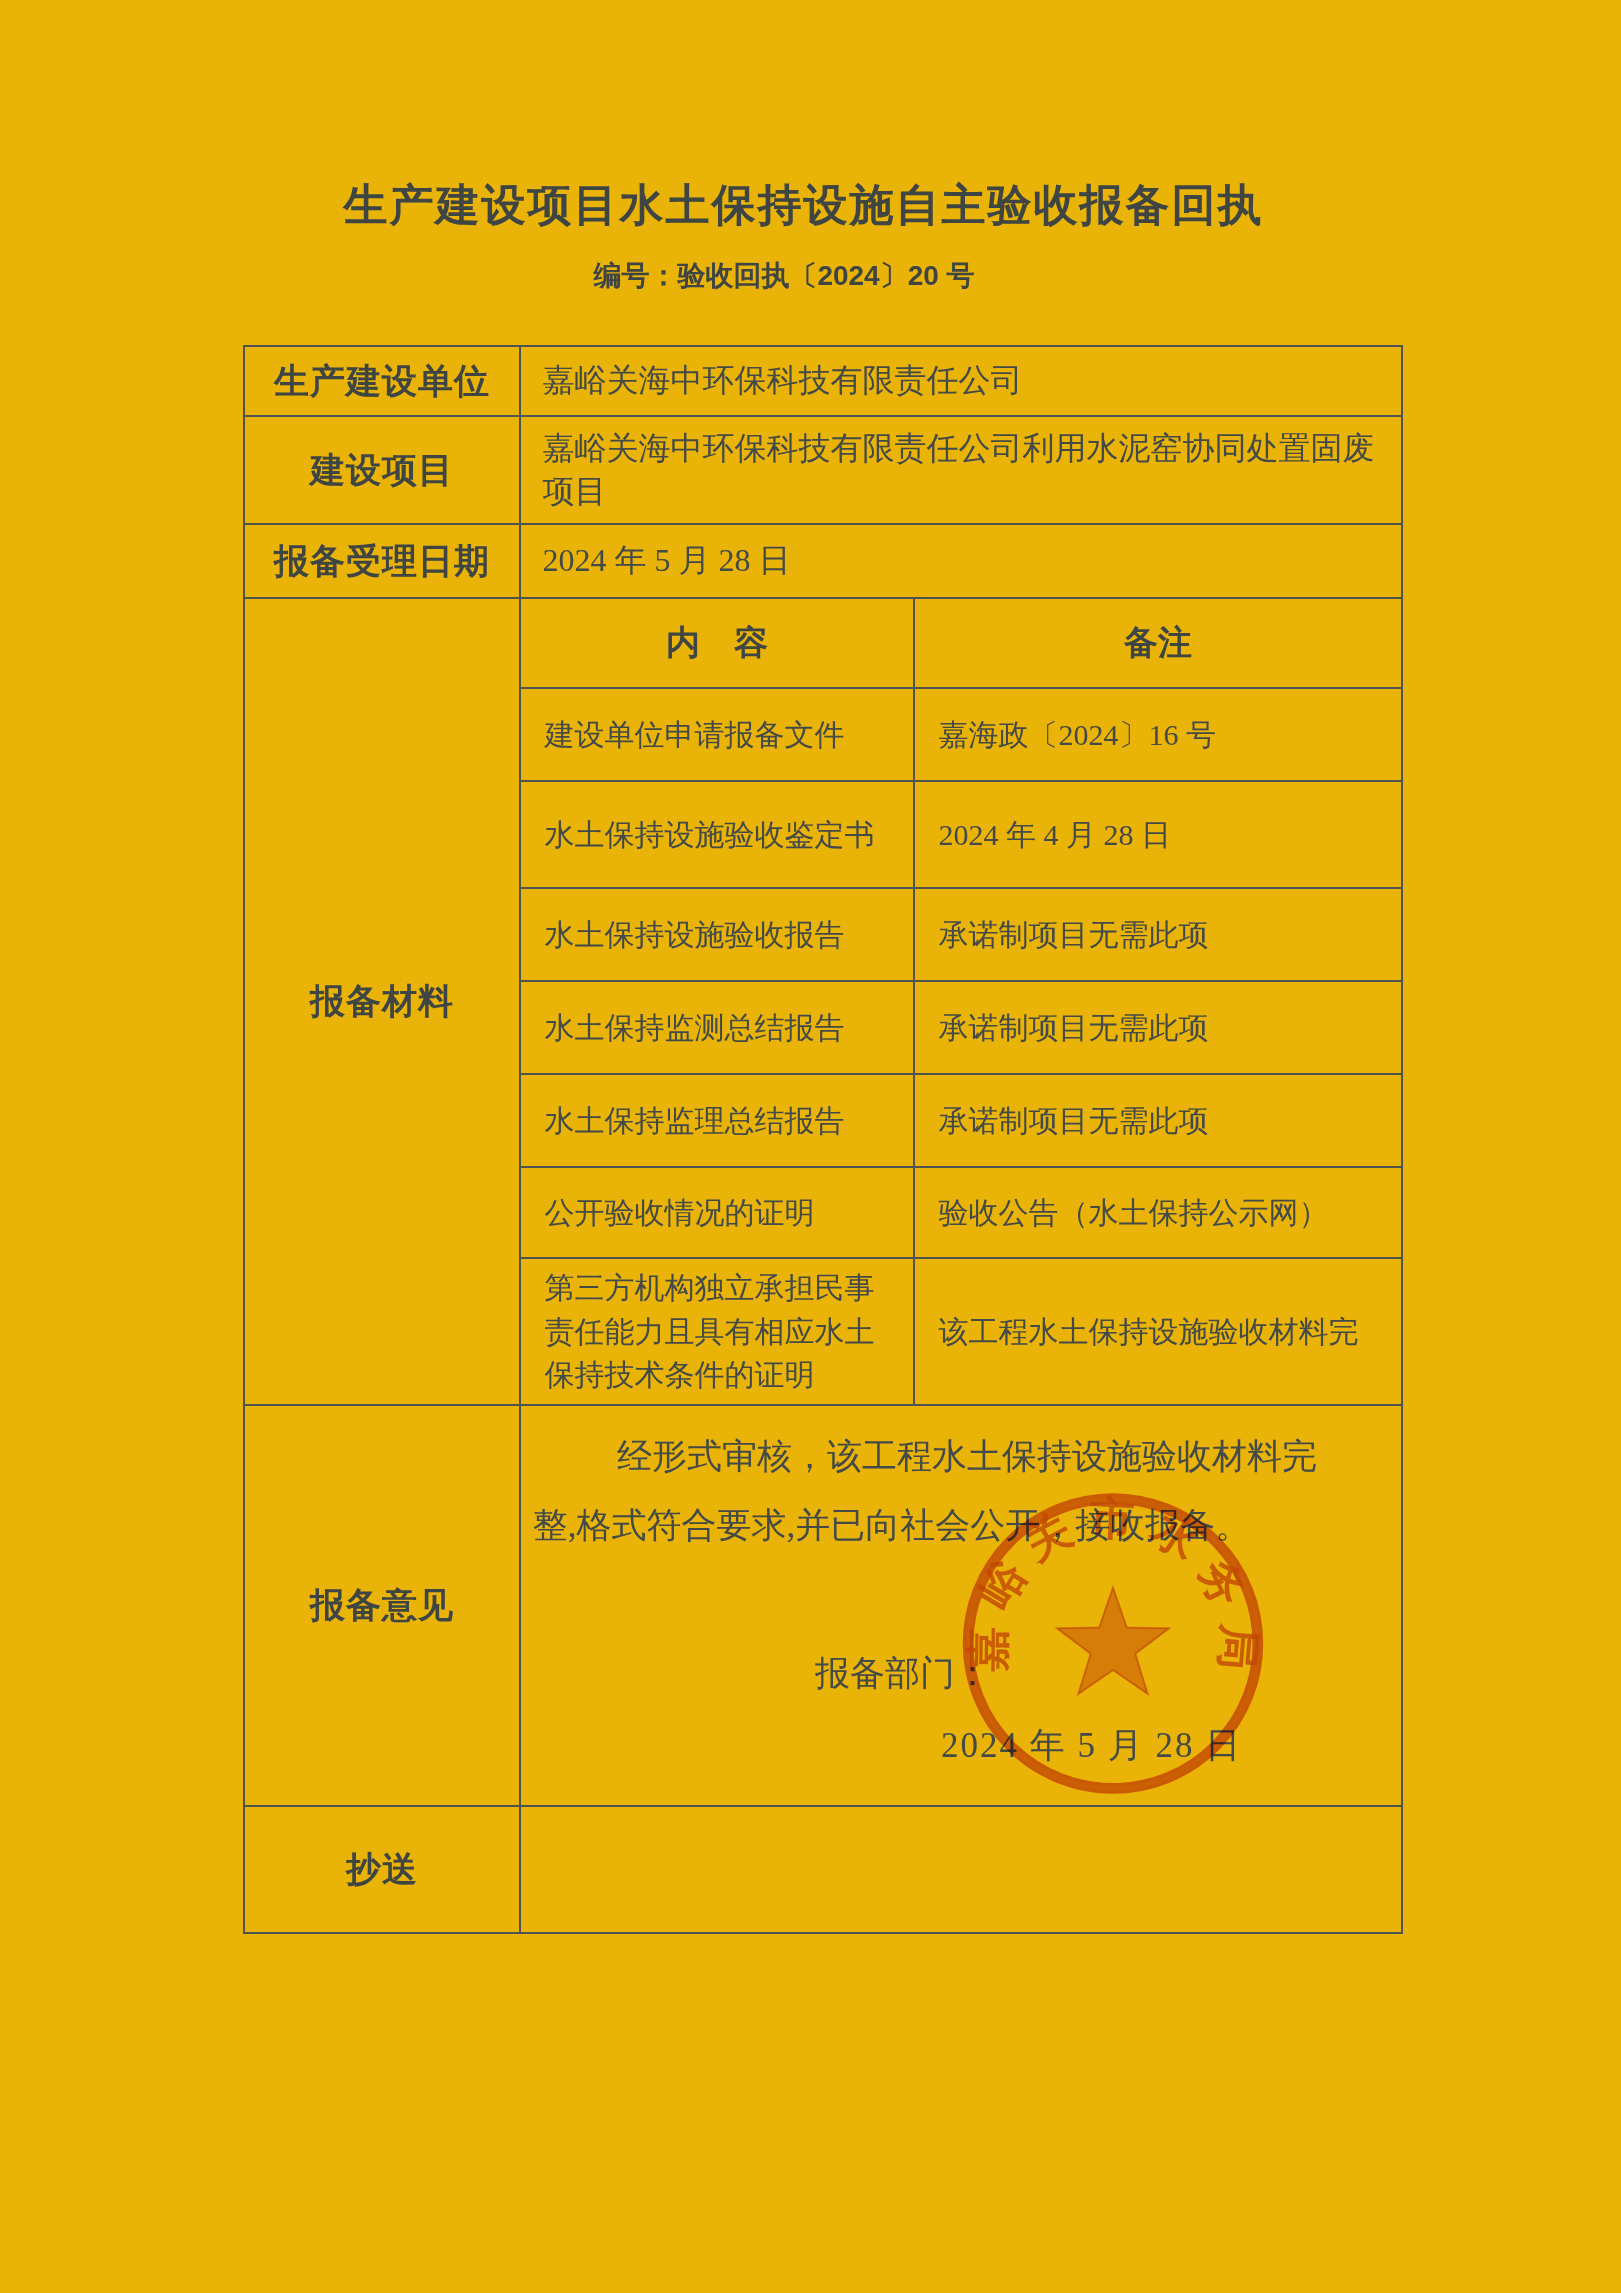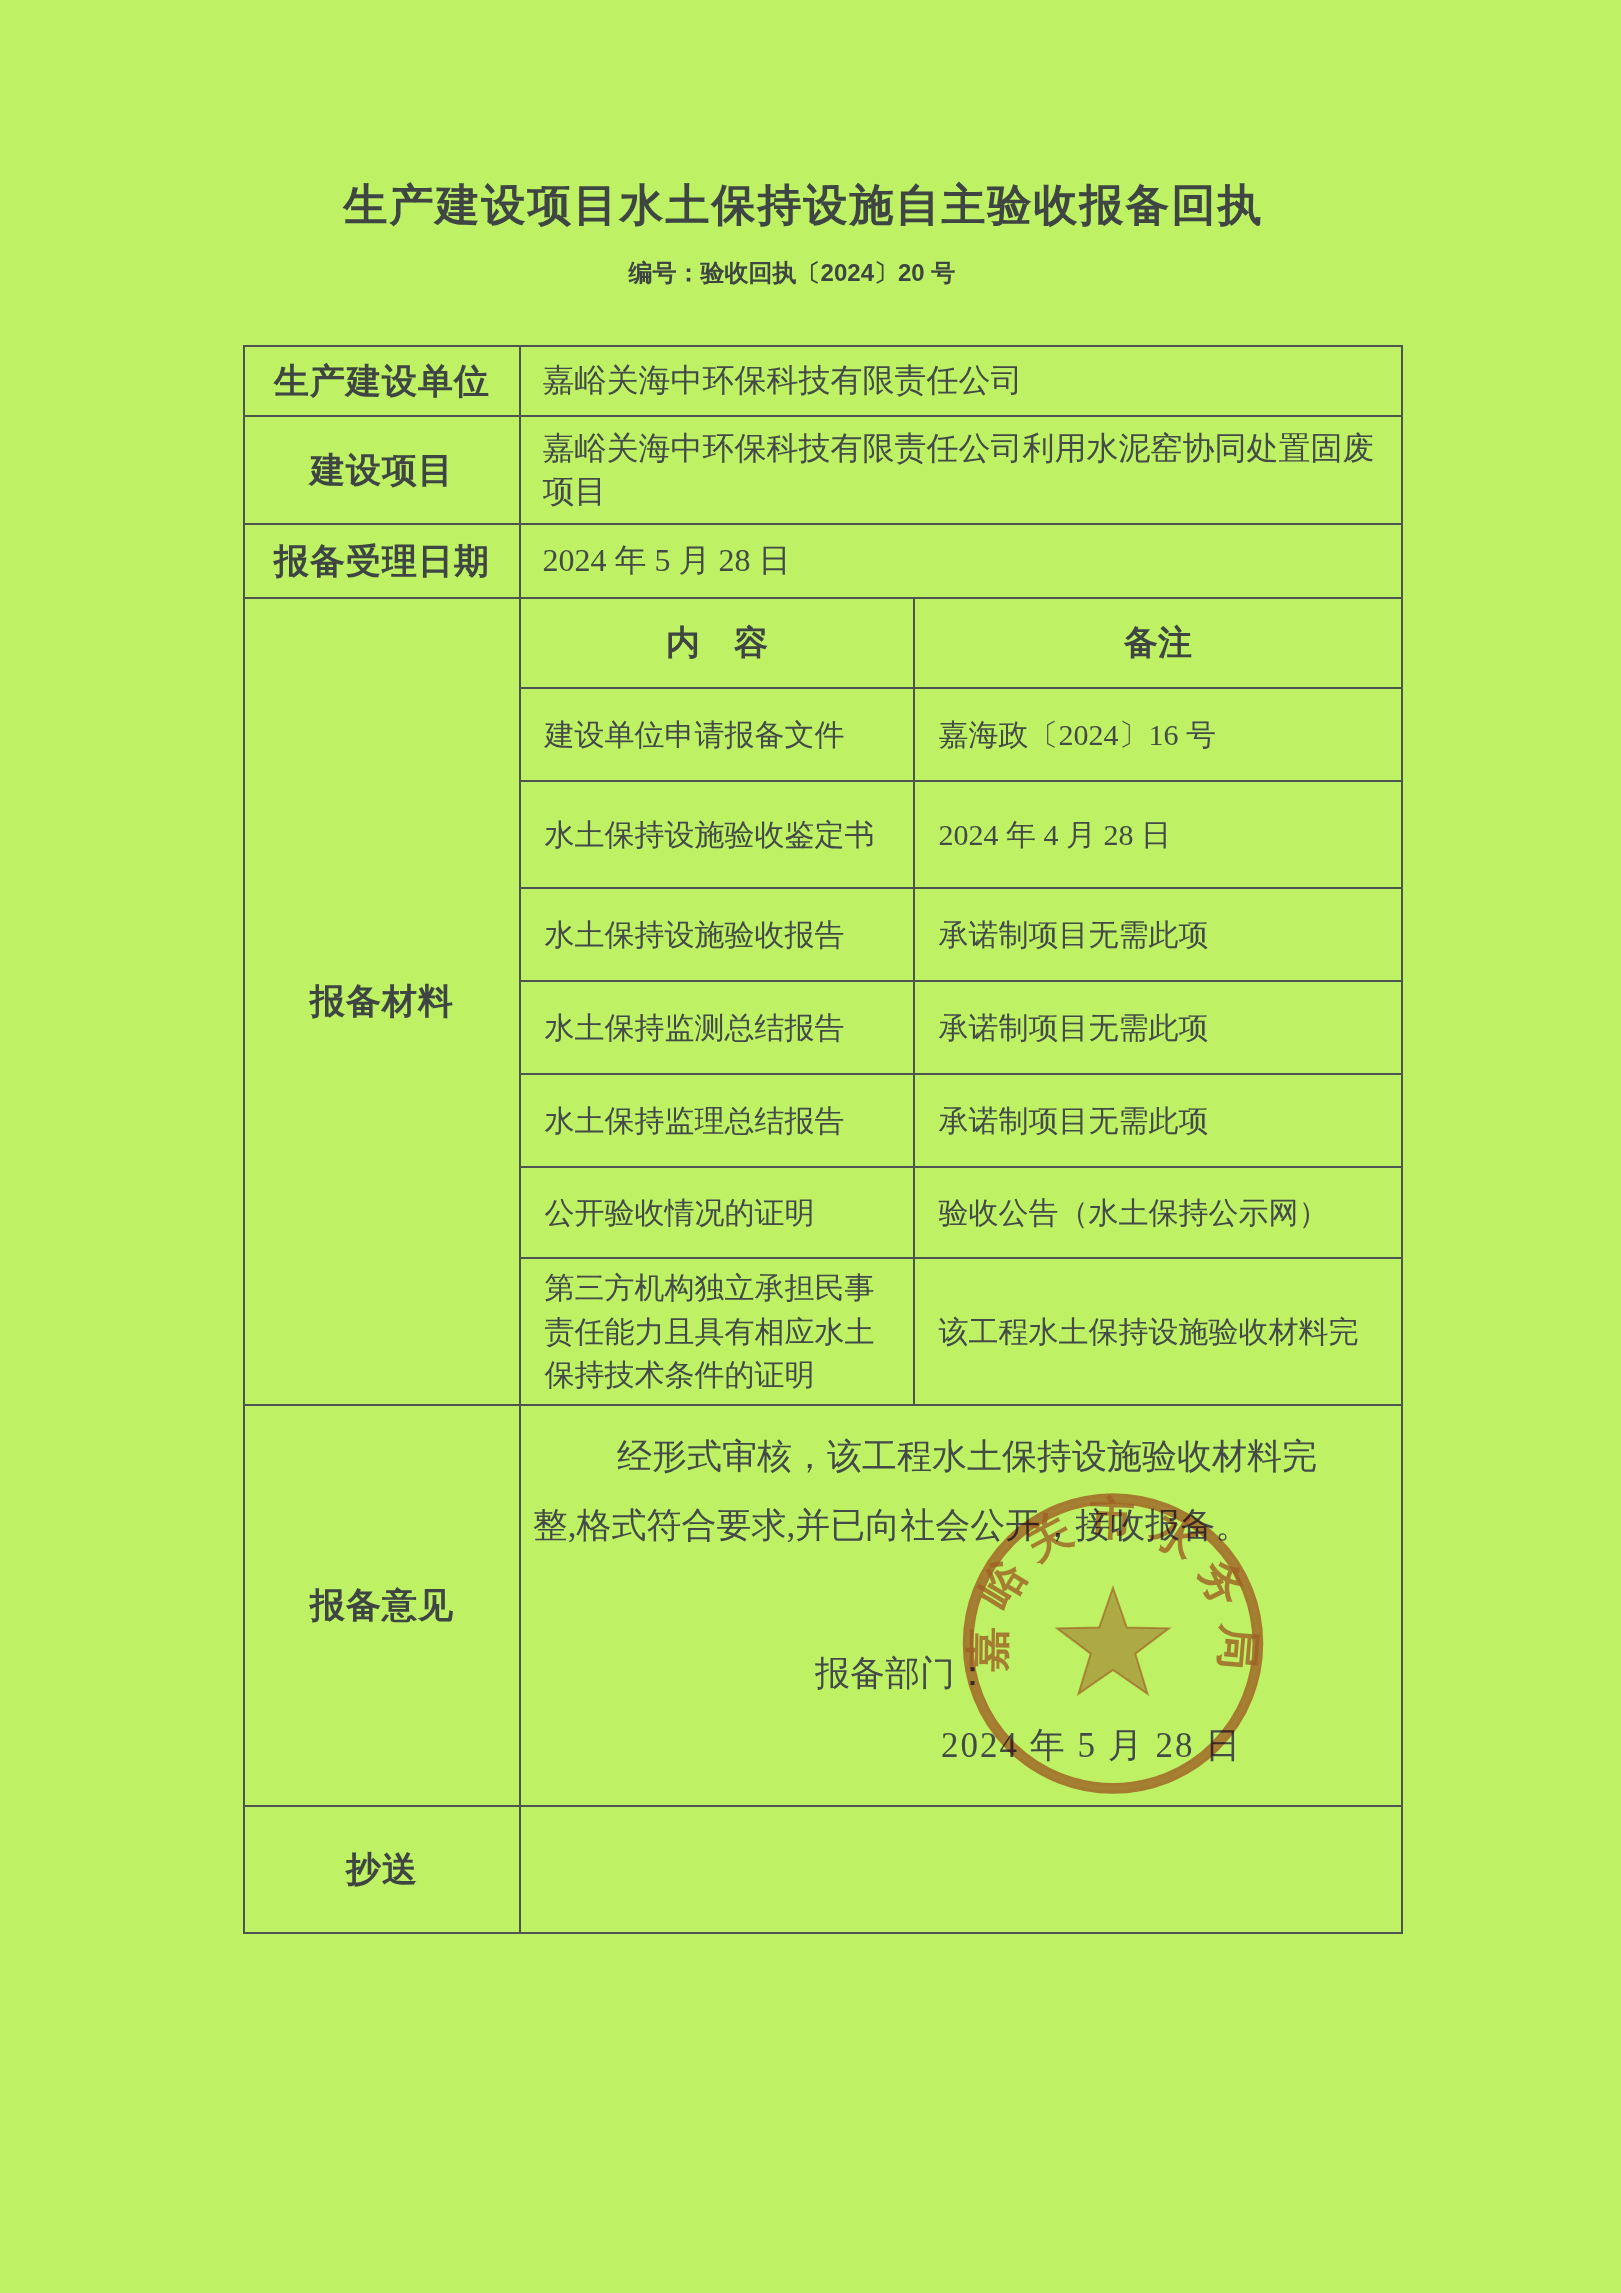--- a/index.html
+++ b/index.html
@@ -4,41 +4,40 @@
 <style>
   * { margin:0; padding:0; box-sizing:border-box; }
   body {
     background:#e8e8e6;
     font-family:"Liberation Serif","DejaVu Serif",serif;
   }
   .page {
     position:relative;
     width:1621px; height:2294px;
     margin:0 auto;
-    background:#bef264;
+    background:#eab308;
     color:#434a47;
     overflow:hidden;
   }
   .doc-title {
     position:absolute; top:176px; left:0; width:1607px;
     text-align:center;
     font-family:"Liberation Sans","DejaVu Sans",sans-serif;
     font-weight:700;
     font-size:44px;
     letter-spacing:2px;
     color:#3e4543;
   }
   .doc-number {
     position:absolute; top:257px; left:0; width:1568px;
     text-align:center;
     font-family:"Liberation Sans","DejaVu Sans",sans-serif;
     font-weight:700;
-    font-size:24px;
+    font-size:28px;
     color:#3e4543;
-    margin-left:8px;
   }
   table.receipt {
     position:absolute; left:243px; top:345px;
     width:1159px;
     border-collapse:collapse;
     table-layout:fixed;
   }
   table.receipt td {
     border:2px solid #4e5450;
     vertical-align:middle;

